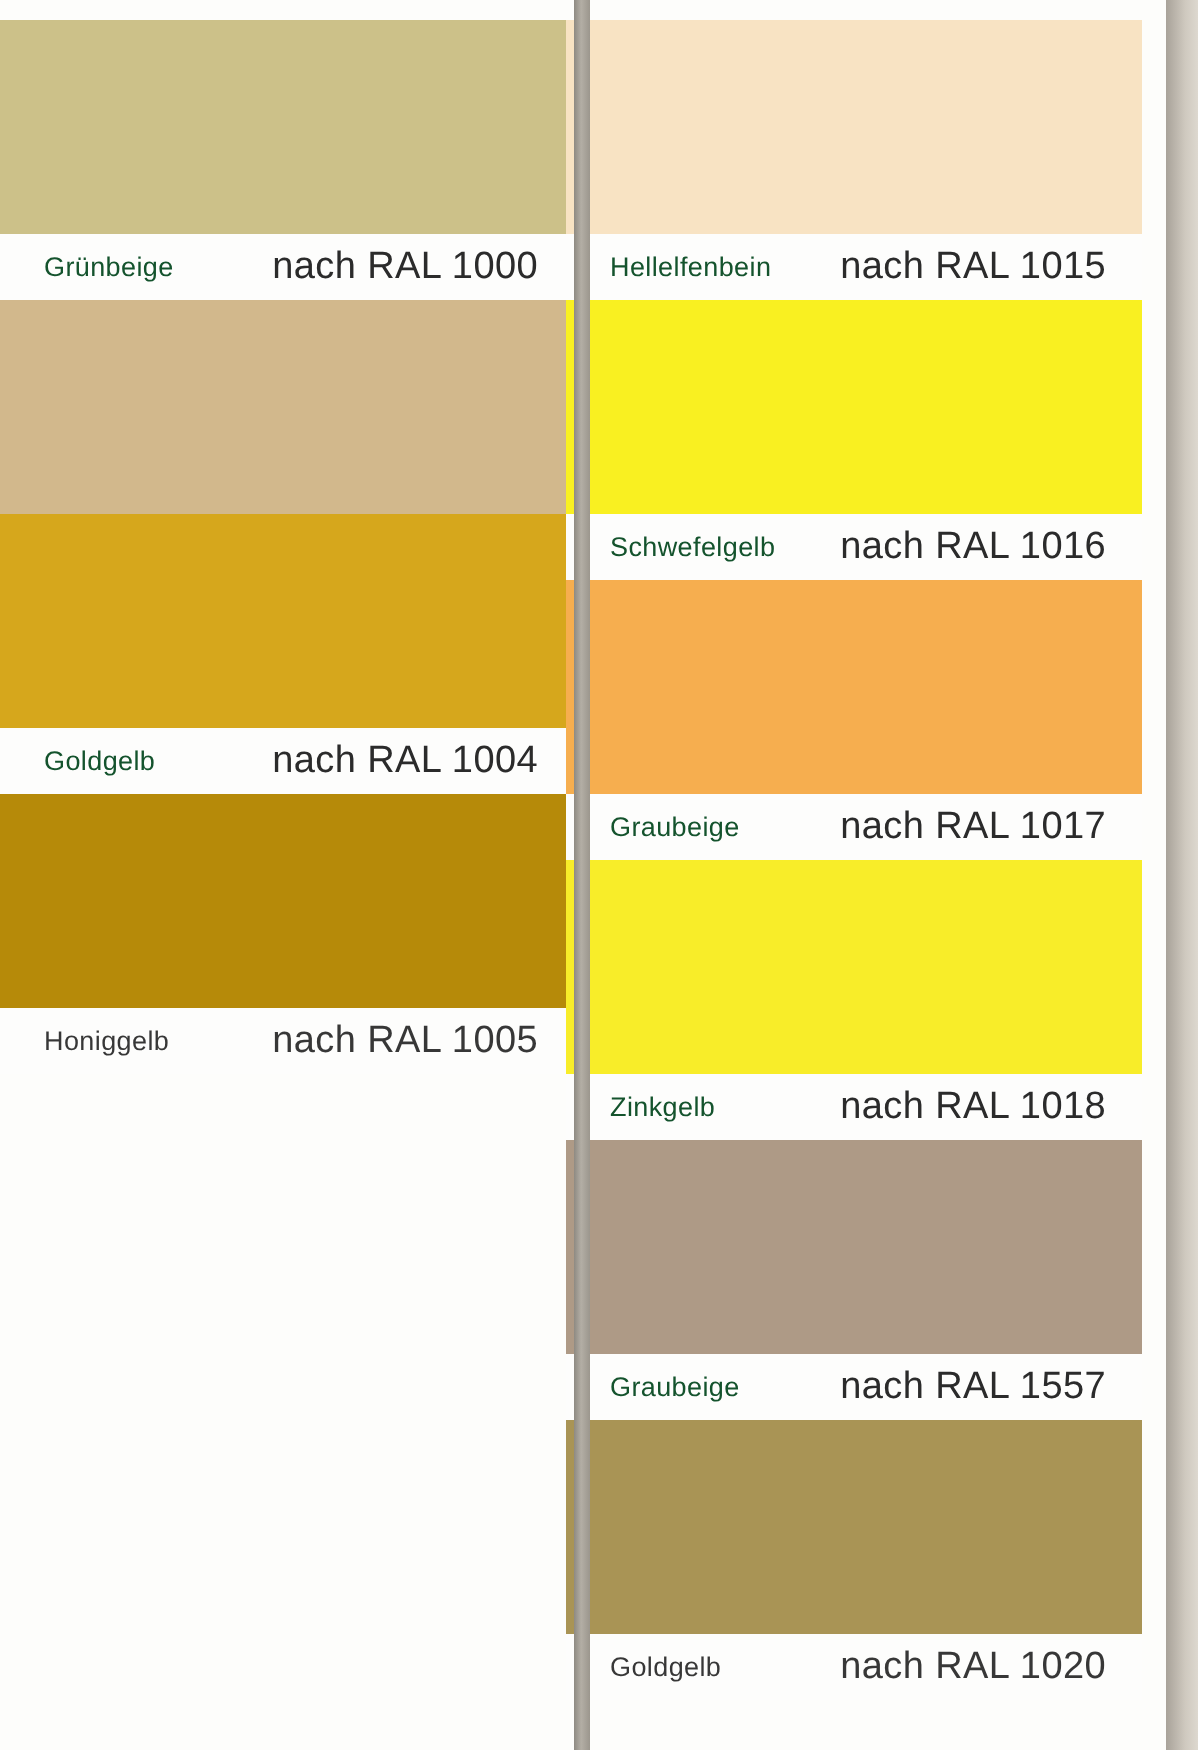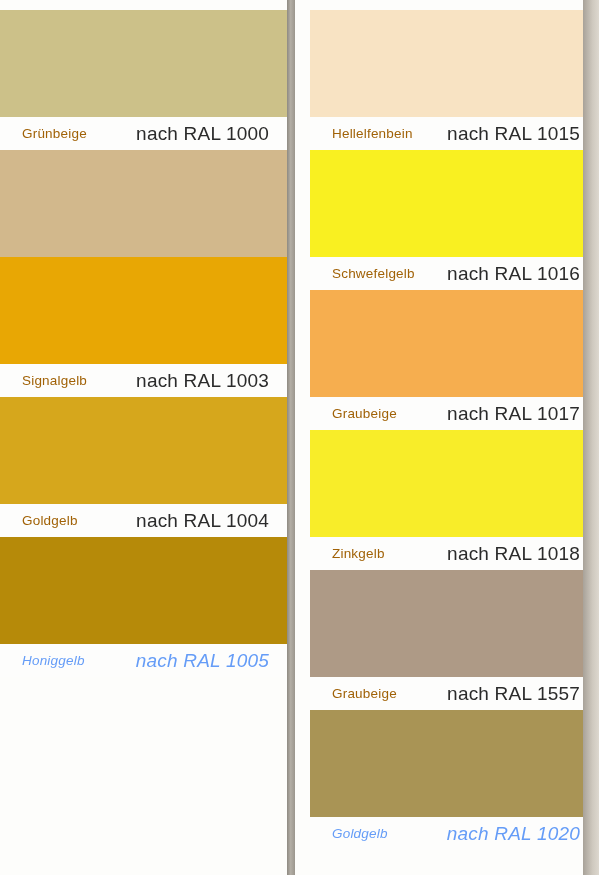--- a/index.html
+++ b/index.html
@@ -5,46 +5,46 @@
   html,body{margin:0;padding:0;}
   body{
     width:599px;height:875px;overflow:hidden;
     background:#ffffff;
     font-family:"Liberation Sans",sans-serif;
   }
   #sheet{position:relative;width:599px;height:875px;background:#fdfdfb;}
 
   .column{position:absolute;top:0;overflow:hidden;}
   #col-left{left:0;width:287px;}
-  #col-right{left:310px;width:288px;}
+  #col-right{left:283px;width:288px;}
 
   .gutter{position:absolute;top:0;height:875px;background:#a9a49b;}
   #gutter-mid{left:287px;width:8px;
     background:linear-gradient(to right,#8e8a82 0%,#b3aea5 45%,#9b968d 100%);}
   #gutter-right{left:583px;width:16px;
     background:linear-gradient(to right,#a8a299 0%,#cfc9bf 60%,#ddd8cf 100%);}
 
   .entry{position:relative;width:100%;}
   .swatch{width:100%;height:107px;}
   .label-bar{
     position:relative;width:100%;height:33px;
     background:#fdfdfc;
     display:flex;align-items:center;
   }
   .name{
     position:absolute;left:22px;
-    font-size:13.5px;color:#a16207;letter-spacing:.2px;
+    font-size:13.5px;color:#14532d;letter-spacing:.2px;
     white-space:nowrap;
   }
   .ral{
     position:absolute;right:18px;
     font-size:19px;color:#2b2b2b;letter-spacing:.2px;
     white-space:nowrap;
   }
-  .faded .name,.faded .ral{color:#3b82f6;opacity:.78;font-style:italic;}
+  .faded .name,.faded .ral{color:#000000;opacity:.78;}
 
   .offset-top{height:10px;background:#fdfdfb;}
   .pad-left-top{height:10px;background:#fdfdfb;}
 </style>
 </head>
 <body>
 
 <div id="sheet">
 
   <div class="column" id="col-left">
@@ -52,27 +52,20 @@
     <div id="left-entries">
         <div class="entry">
           <div class="swatch" style="background: rgb(204, 193, 137);"></div>
           <div class="label-bar">
             <span class="name">Grünbeige</span>
             <span class="ral">nach RAL 1000</span>
           </div>
         </div>
         <div class="entry">
           <div class="swatch" style="background: rgb(210, 184, 140);"></div>
-        </div>
-        <div class="entry">
-          <div class="swatch" style="background: rgb(232, 167, 4);"></div>
-          <div class="label-bar">
-            <span class="name">Signalgelb</span>
-            <span class="ral">nach RAL 1003</span>
-          </div>
         </div>
         <div class="entry">
           <div class="swatch" style="background: rgb(214, 167, 28);"></div>
           <div class="label-bar">
             <span class="name">Goldgelb</span>
             <span class="ral">nach RAL 1004</span>
           </div>
         </div>
         <div class="entry faded">
           <div class="swatch" style="background: rgb(182, 138, 9);"></div>

